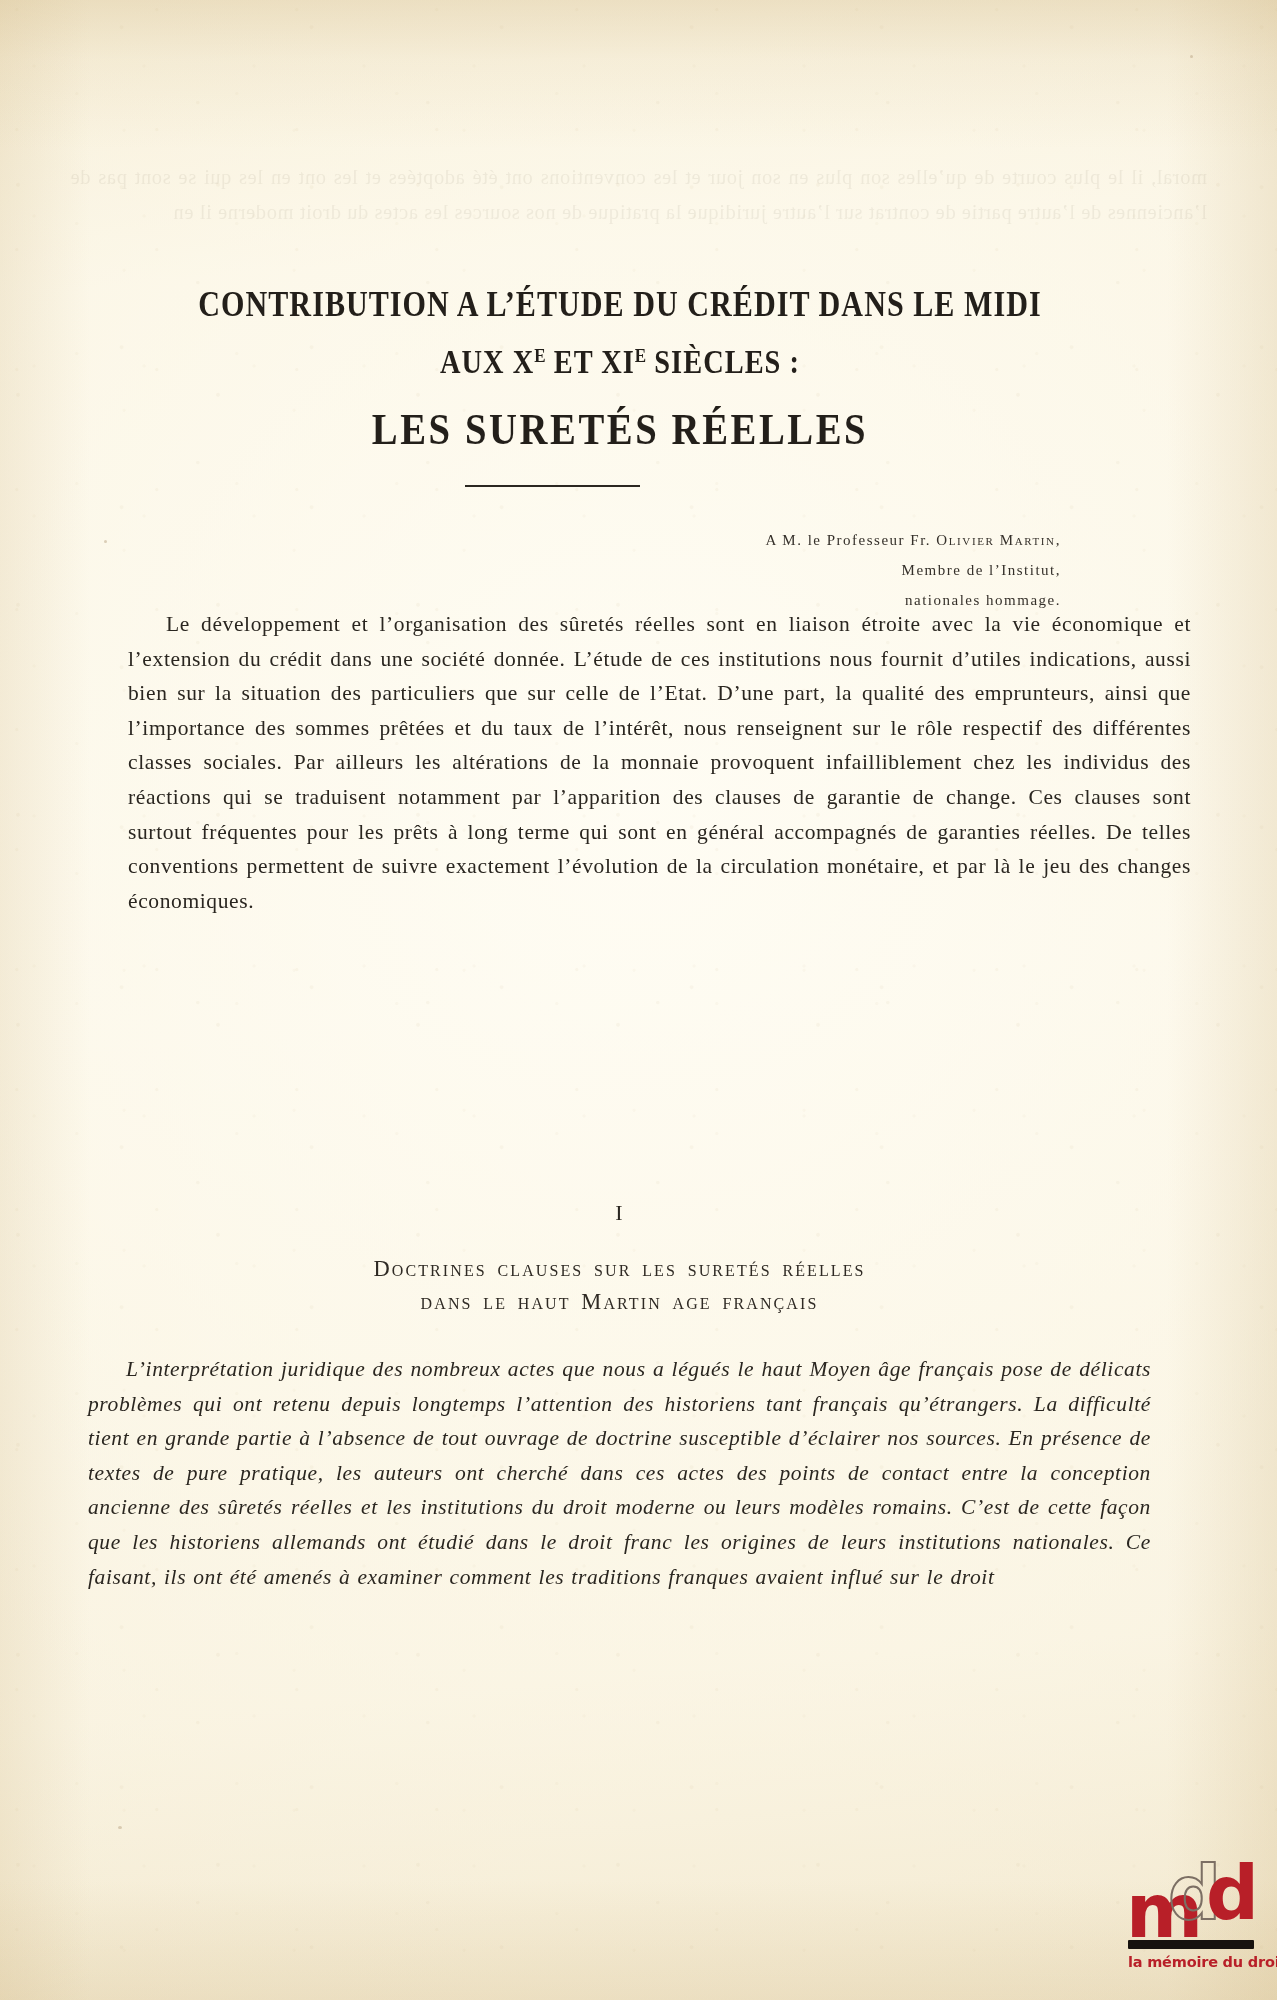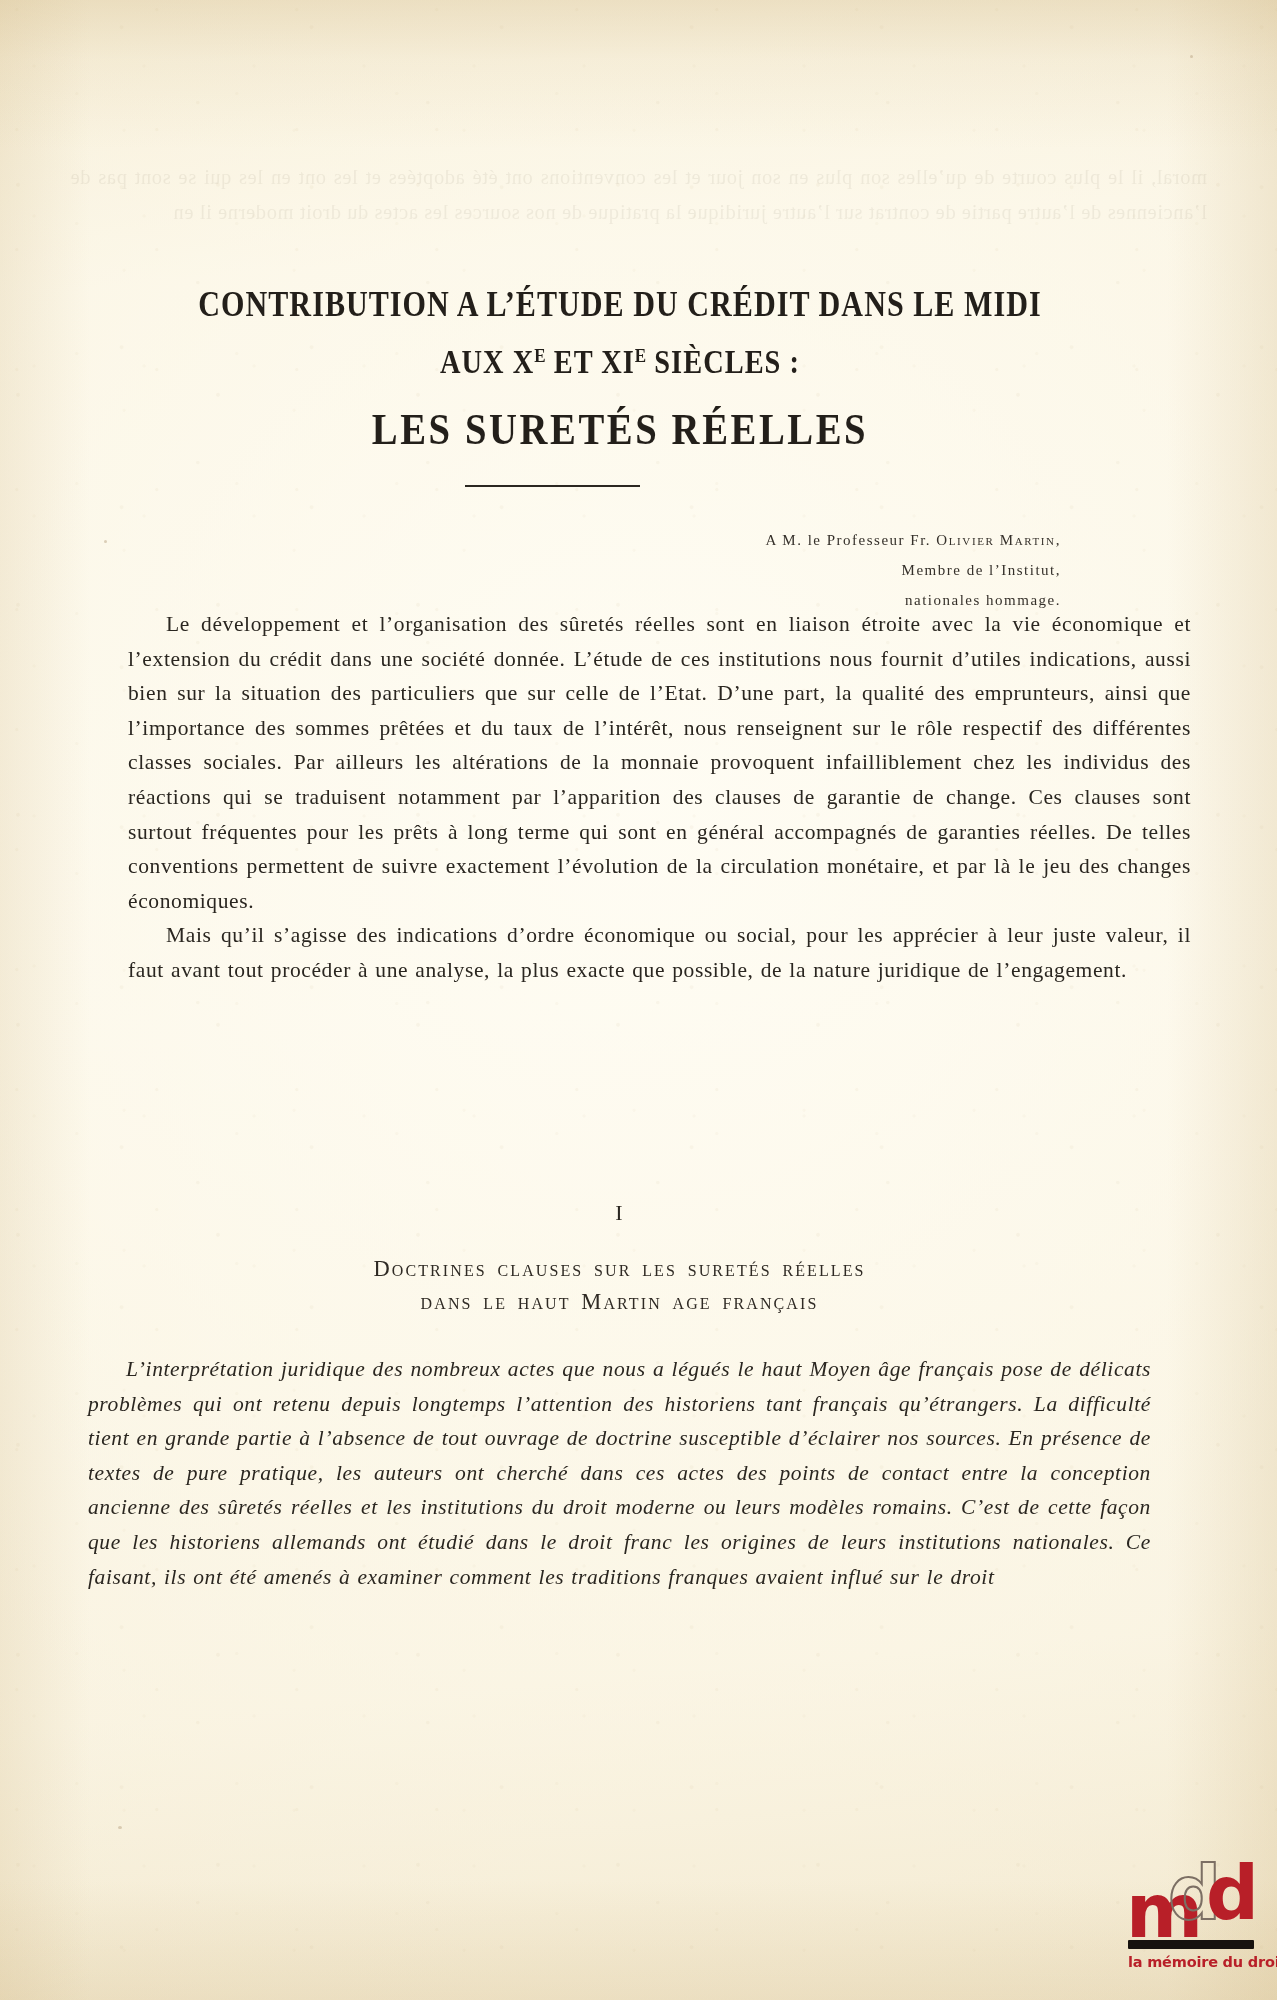--- a/index.html
+++ b/index.html
@@ -252,21 +252,20 @@
     <div class="rule"></div>
 
     <div class="dedication">
       <div class="ded-line"><span>A M. le Professeur Fr. </span><span class="smallcaps">Olivier Martin,</span></div>
       <div class="ded-line">Membre de l’Institut,</div>
       <div class="ded-line">nationales hommage.</div>
     </div>
 
     <div class="body">
       <p class="para">Le développement et l’organisation des sûretés réelles sont en liaison étroite avec la vie économique et l’extension du crédit dans une société donnée. L’étude de ces institutions nous fournit d’utiles indications, aussi bien sur la situation des particuliers que sur celle de l’Etat. D’une part, la qualité des emprunteurs, ainsi que l’importance des sommes prêtées et du taux de l’intérêt, nous renseignent sur le rôle respectif des différentes classes sociales. Par ailleurs les altérations de la monnaie provoquent infailliblement chez les individus des réactions qui se traduisent notamment par l’apparition des clauses de garantie de change. Ces clauses sont surtout fréquentes pour les prêts à long terme qui sont en général accompagnés de garanties réelles. De telles conventions permettent de suivre exactement l’évolution de la circulation monétaire, et par là le jeu des changes économiques.</p>
-      <p class="para">Mais qu’il s’agisse des indications d’ordre économique ou social, pour les apprécier à leur juste valeur, il faut avant tout procéder à une analyse, la plus exacte que possible, de la nature juridique de l’engagement.</p>
     </div>
 
     <div class="section-num">I</div>
 
     <div class="section-head">
       <div class="sh-line">Doctrines clauses sur les suretés réelles</div>
       <div class="sh-line">dans le haut Martin age français</div>
     </div>
 
     <div class="body2">

